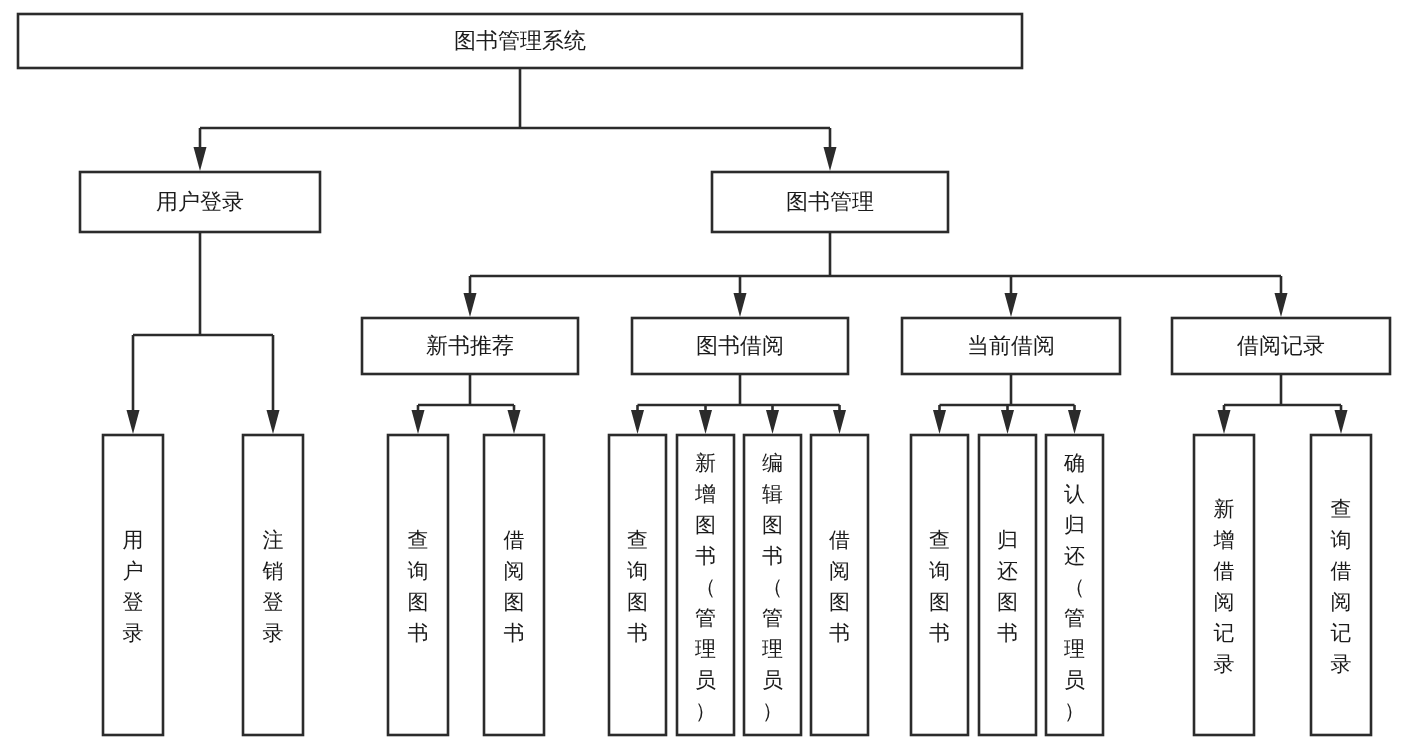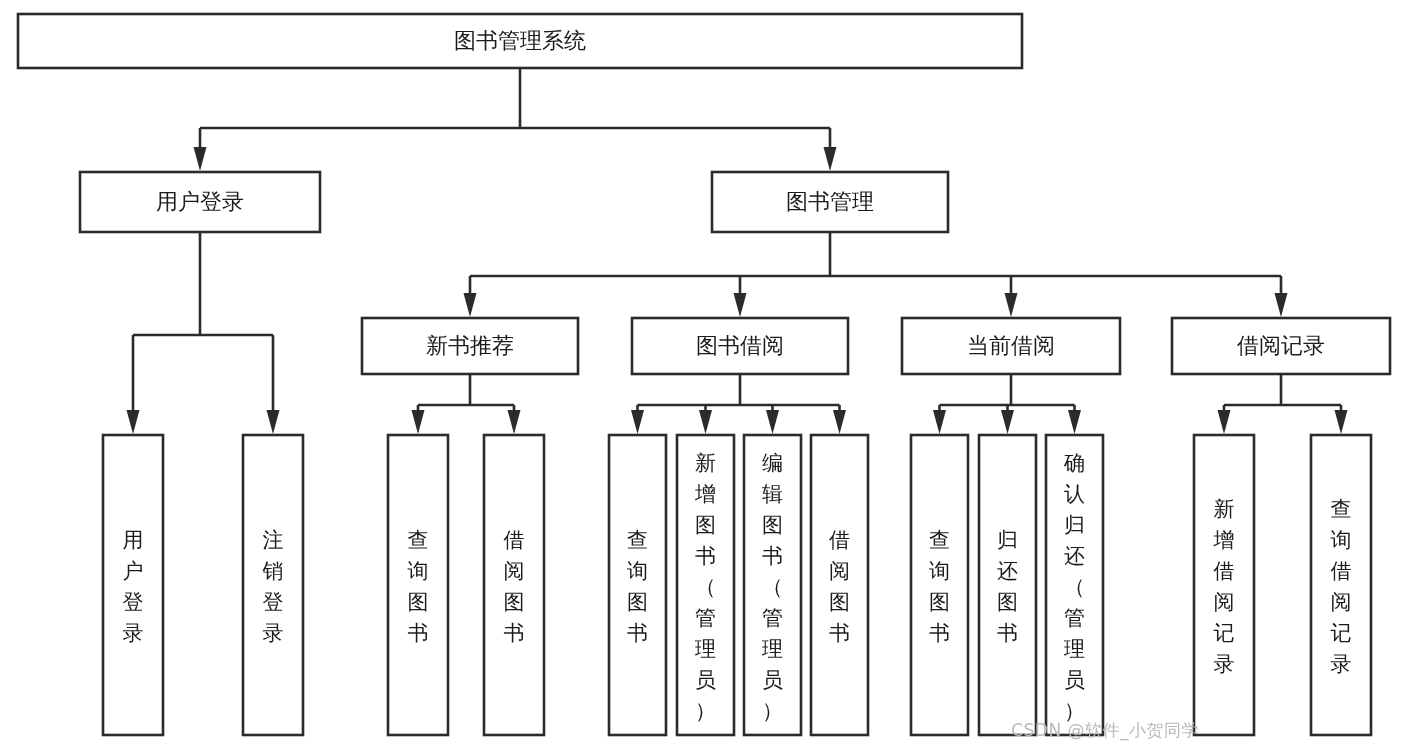--- a/index.html
+++ b/index.html
@@ -202,14 +202,13 @@
         <g>
           <rect x="1194" y="435" width="60" height="300" class="node-box"></rect>
           <text x="1224" class="node-label-vertical"><tspan x="1224" y="516.18">新</tspan><tspan x="1224" y="547.18">增</tspan><tspan x="1224" y="578.18">借</tspan><tspan x="1224" y="609.18">阅</tspan><tspan x="1224" y="640.18">记</tspan><tspan x="1224" y="671.18">录</tspan></text>
         </g>
         <g>
           <rect x="1311" y="435" width="60" height="300" class="node-box"></rect>
           <text x="1341" class="node-label-vertical"><tspan x="1341" y="516.18">查</tspan><tspan x="1341" y="547.18">询</tspan><tspan x="1341" y="578.18">借</tspan><tspan x="1341" y="609.18">阅</tspan><tspan x="1341" y="640.18">记</tspan><tspan x="1341" y="671.18">录</tspan></text>
         </g>
       </g>
   </svg>
-  <div id="watermark">CSDN @软件_小贺同学</div>
 </div>
 
 </body></html>

